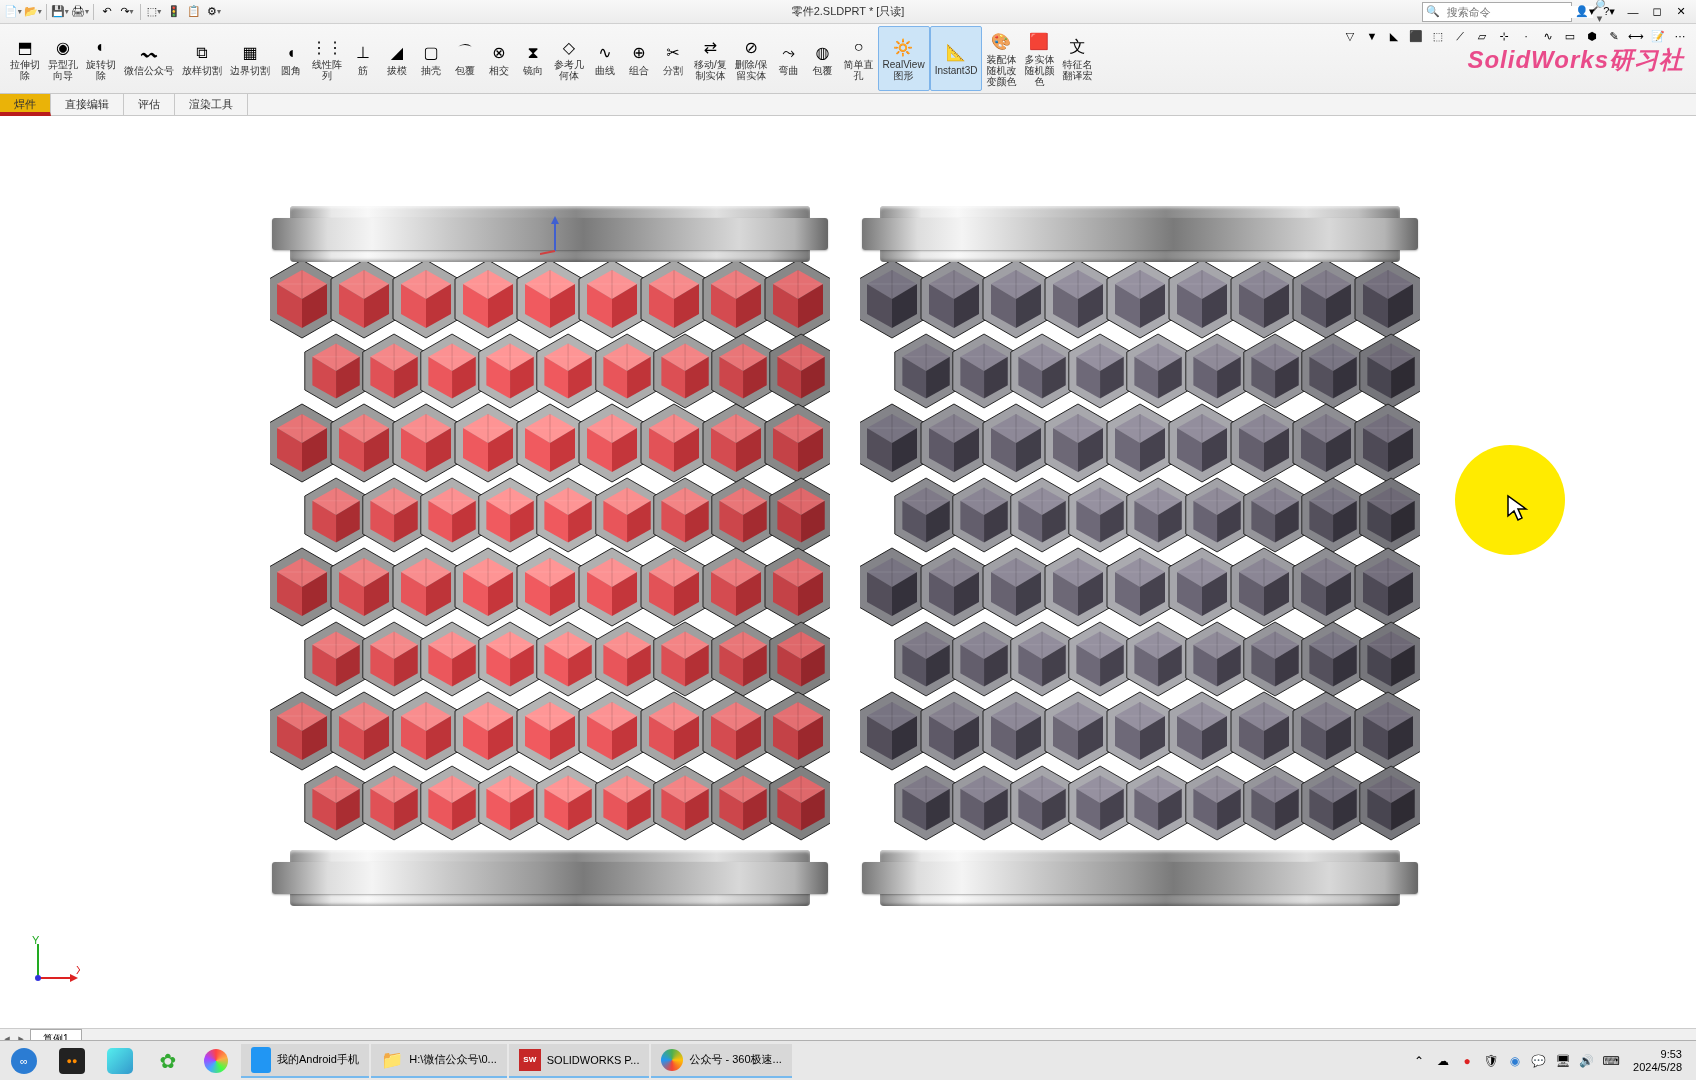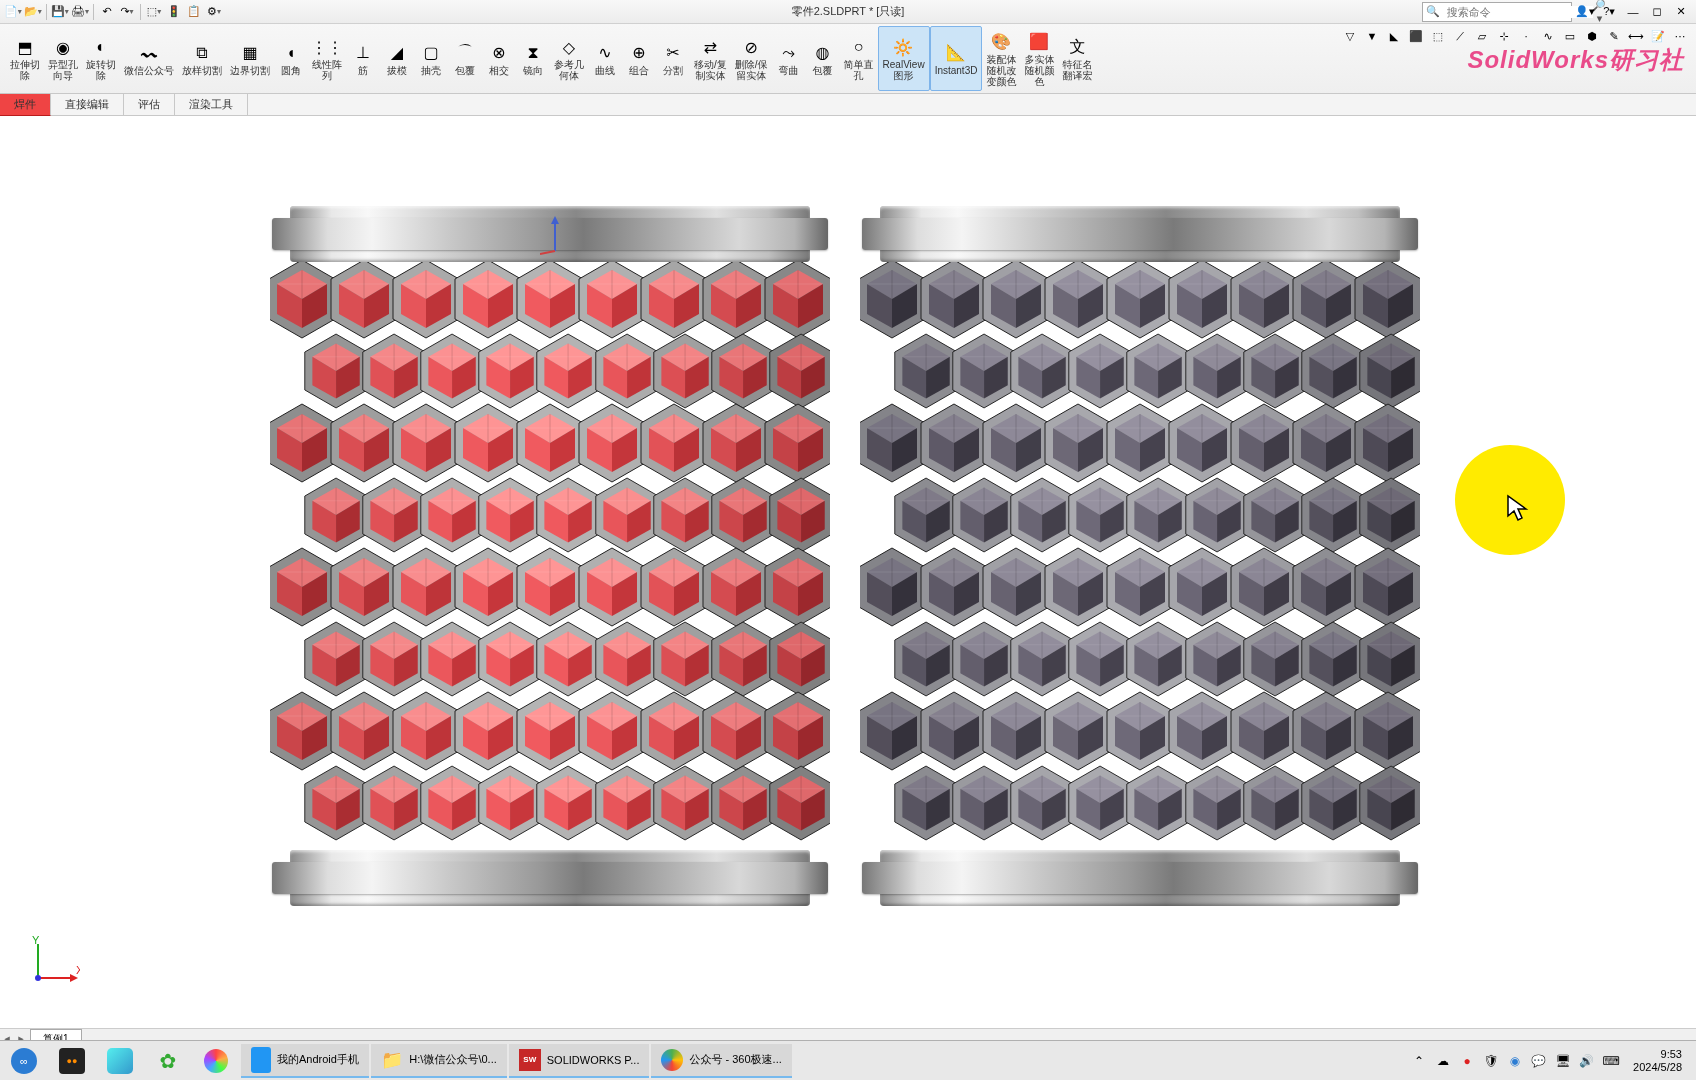--- a/index.html
+++ b/index.html
@@ -19,21 +19,21 @@
 .rb-btn{display:flex;flex-direction:column;align-items:center;justify-content:center;padding:2px 4px;cursor:pointer;border-radius:2px;min-width:34px;}
 .rb-btn.selected{background:#cce4f7;border:1px solid #7eb4ea;}
 .rb-icon{width:22px;height:22px;display:flex;align-items:center;justify-content:center;font-size:16px;}
 .rb-label{font-size:10px;color:#333;line-height:11px;text-align:center;margin-top:1px;white-space:nowrap;}
 .rb-row{display:flex;}
 .filter-bar{position:absolute;right:6px;top:2px;display:flex;gap:2px;align-items:center;}
 .filter-btn{width:20px;height:20px;display:flex;align-items:center;justify-content:center;cursor:pointer;border:1px solid transparent;}
 .watermark{position:absolute;right:12px;top:20px;font-size:24px;font-weight:bold;font-style:italic;color:#e94b8a;letter-spacing:1px;}
 .tabs{height:22px;background:#f4f4f4;border-bottom:1px solid #c8c8c8;display:flex;}
 .tab{padding:3px 14px;border-right:1px solid #c8c8c8;cursor:pointer;font-size:11px;color:#333;}
-.tab.active{background:#ef4444;border-bottom:1px solid #b91c1c;margin-bottom:-1px;}
+.tab.active{background:#eab308;border-bottom:4px solid #b91c1c;margin-bottom:-1px;}
 .heads-up{position:absolute;left:50%;transform:translateX(-50%);top:120px;display:flex;gap:3px;background:rgba(248,248,248,0.95);padding:2px;border-radius:3px;}
 .hu-btn{width:20px;height:20px;display:flex;align-items:center;justify-content:center;cursor:pointer;border-radius:2px;}
 .viewport{position:absolute;top:116px;left:0;right:0;bottom:32px;background:#fff;}
 .doc-controls{position:absolute;right:8px;top:118px;display:flex;gap:4px;}
 .doc-btn{width:16px;height:14px;cursor:pointer;color:#666;display:flex;align-items:center;justify-content:center;}
 .side-toolbar{position:absolute;right:2px;top:190px;display:flex;flex-direction:column;gap:2px;}
 .side-btn{width:22px;height:22px;border:1px solid #bbb;background:#f4f4f4;display:flex;align-items:center;justify-content:center;cursor:pointer;}
 .triad{position:absolute;left:30px;bottom:60px;}
 .bottom-tabs{position:absolute;left:0;bottom:32px;height:20px;display:flex;align-items:center;background:#f0f0f0;border-top:1px solid #ccc;width:100%;}
 .btab{padding:2px 12px;background:#fff;border:1px solid #aaa;border-bottom:none;font-size:10px;margin-left:2px;}

